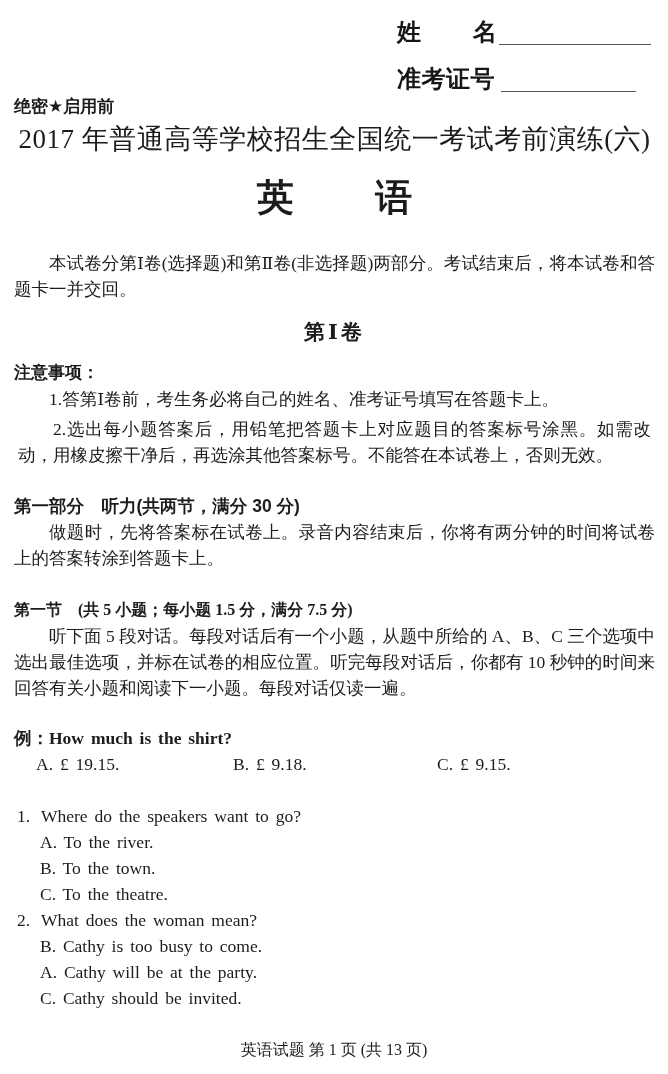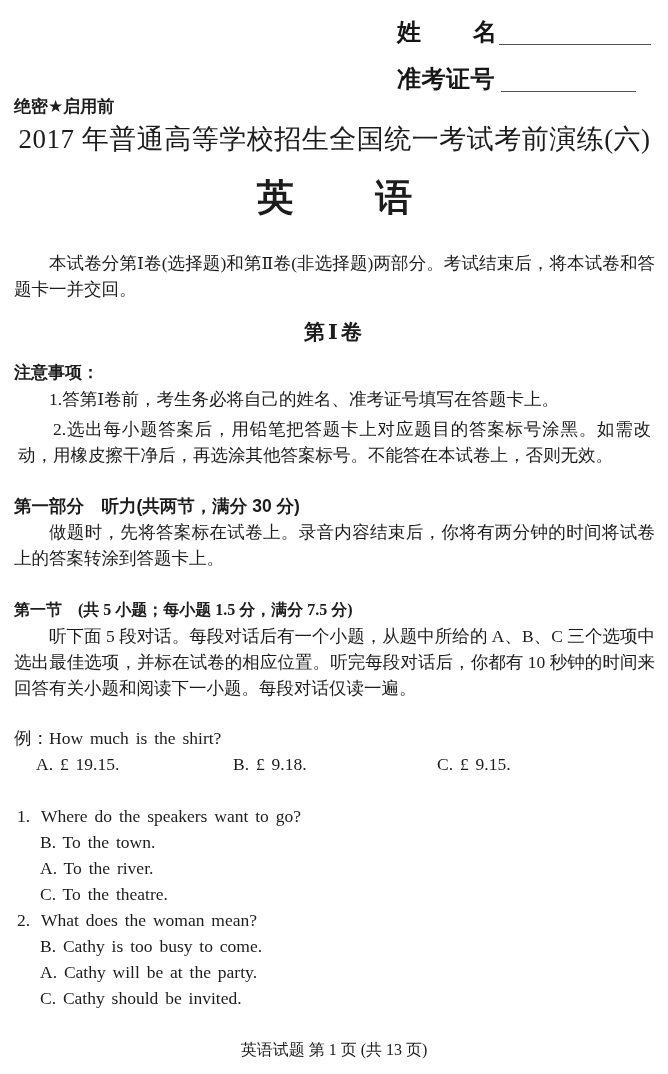--- a/index.html
+++ b/index.html
@@ -52,21 +52,21 @@
   .part-h {
     font-family:"Liberation Sans","DejaVu Sans",sans-serif;
     font-weight:bold; font-size:17.5px; line-height:26px; margin-top:25px;
   }
   .part-h .gap { margin-right:1em;text-align:right; }
   .section-h { font-size:16px; line-height:26px; margin-top:26px;font-weight:bold; }
   .section-h .gap { margin-right:1em; }
 
   .en { word-spacing:2.5px; }
 
-  .example-line { margin-top:24px; font-size:17.5px; line-height:26px; }
+  .example-line { margin-top:24px; font-size:17.5px; line-height:26px;font-weight:bold; }
   .example-options { display:flex; padding-left:22px; font-size:17.5px; line-height:26px; }
   .opt-a { width:197px; } .opt-b { width:204px;font-family:Liberation Serif, serif; } .opt-c { flex:1; }
 
   .questions { margin-top:26px; }
   .q-line { display:flex; font-size:17.5px; line-height:26px; }
   .q-num { width:27px; flex:none; padding-left:3px; box-sizing:border-box; }
   .q-opt { padding-left:26px; font-size:17.5px; line-height:26px; }
 
   .footer {
     position:absolute; left:0; bottom:14px; width:100%;
@@ -124,22 +124,22 @@
       <span class="opt-c en">C. £ 9.15.</span>
     </div>
 
     <div class="questions">
 
       <div>
         <div class="q-line">
           <span class="q-num">1.</span>
           <span class="q-text en">Where do the speakers want to go?</span>
         </div>
+        <div class="q-opt en">A. To the river.</div>
         <div class="q-opt en">B. To the town.</div>
-        <div class="q-opt en">A. To the river.</div>
         <div class="q-opt en">C. To the theatre.</div>
       </div>
 
       <div>
         <div class="q-line">
           <span class="q-num">2.</span>
           <span class="q-text en">What does the woman mean?</span>
         </div>
         <div class="q-opt en">B. Cathy is too busy to come.</div>
         <div class="q-opt en">A. Cathy will be at the party.</div>

